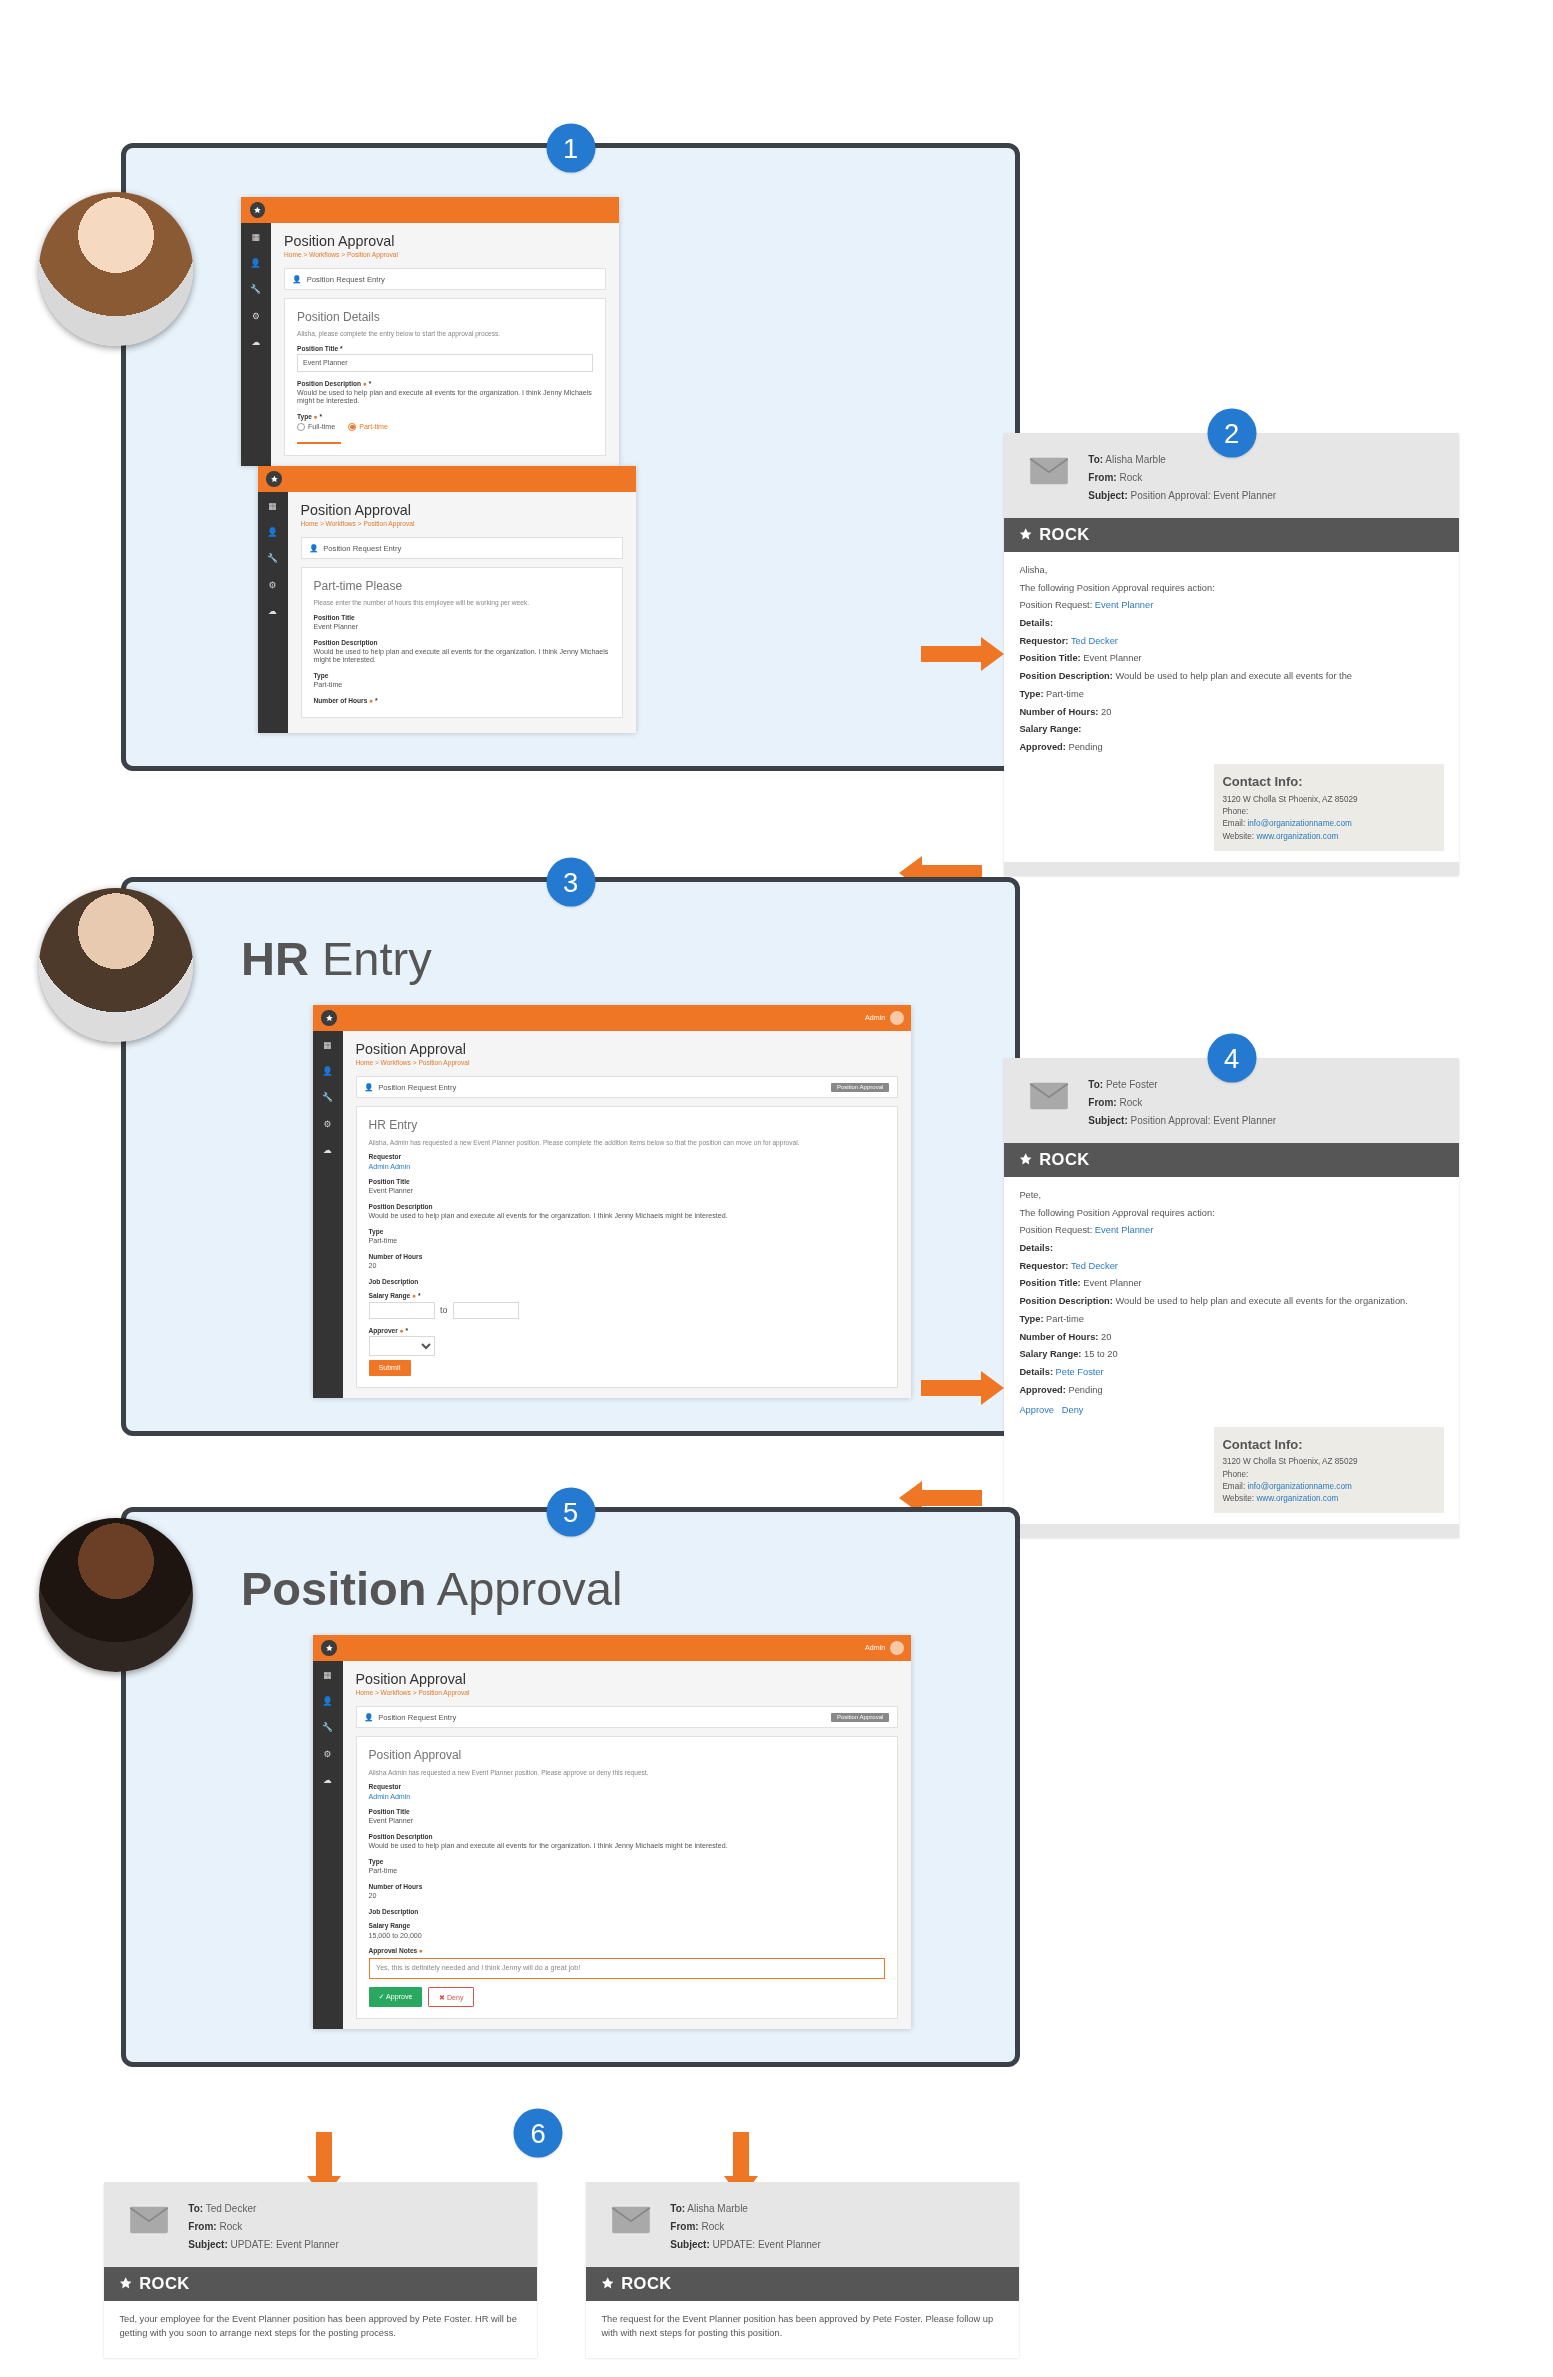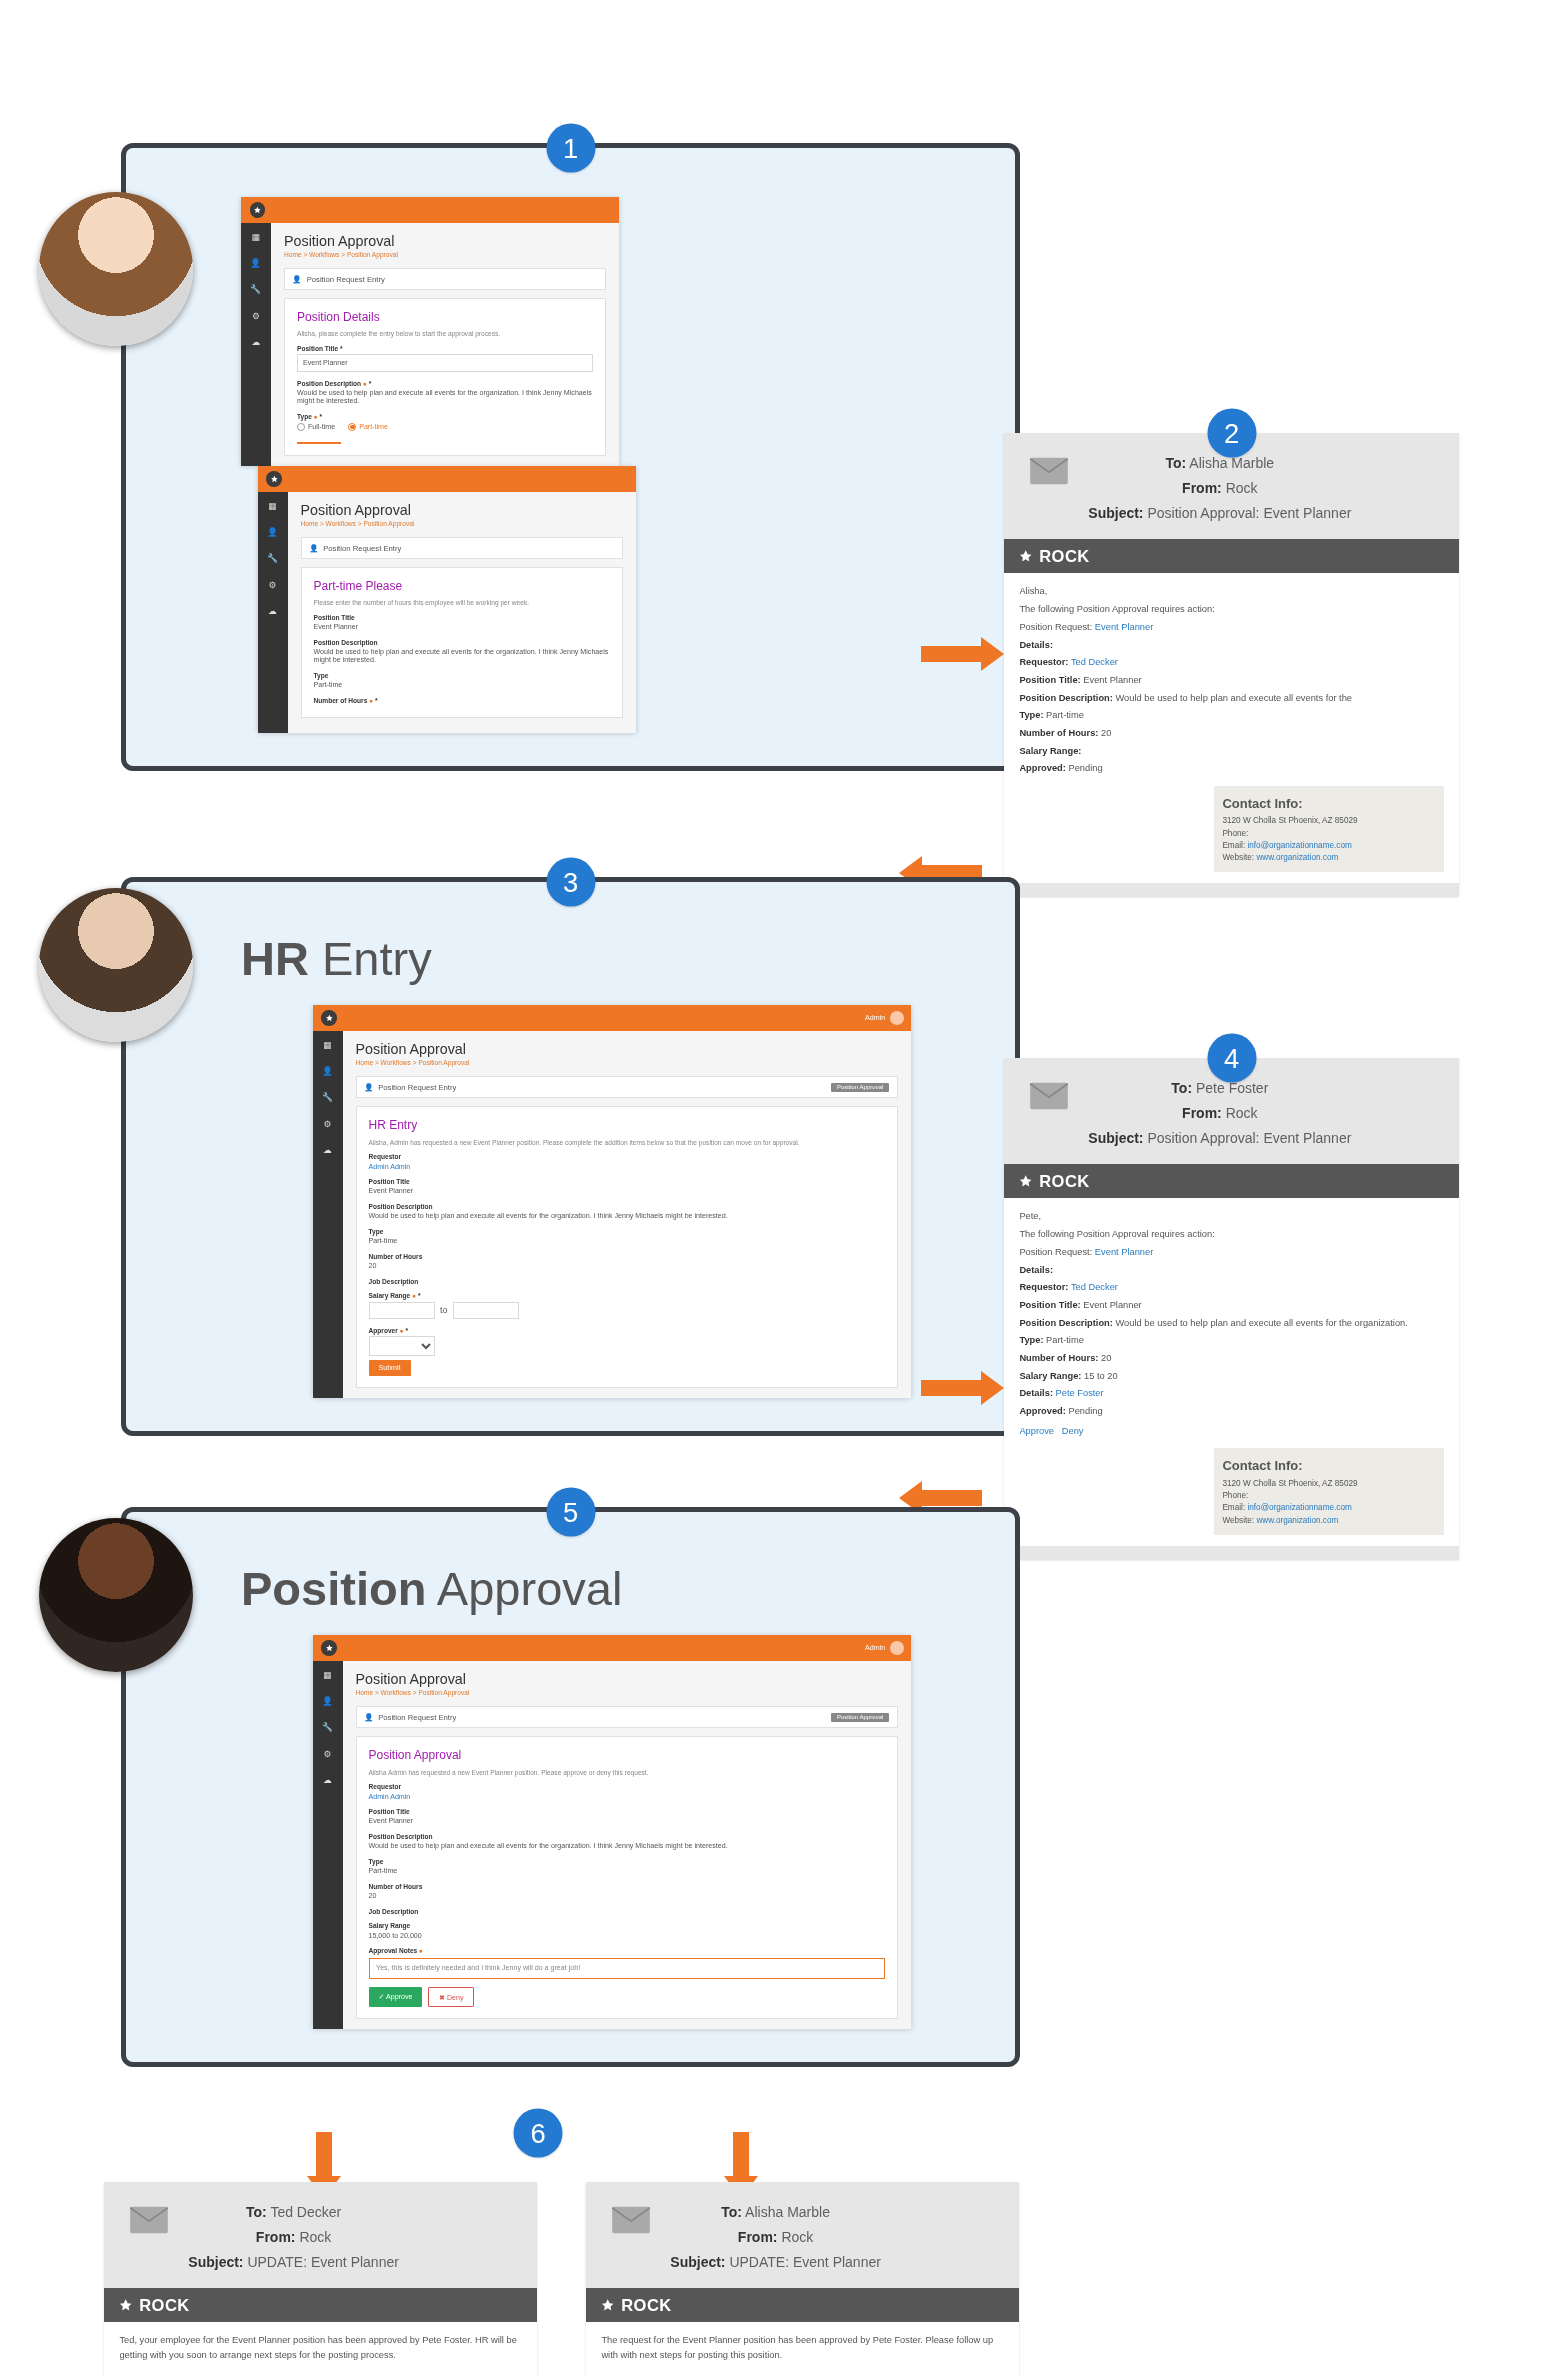--- a/index.html
+++ b/index.html
@@ -69,21 +69,21 @@
   .app-topbar .user-av{width:14.3px;height:14.3px;border-radius:50%;background:rgba(255,255,255,.6);}
   .app-body { display:flex; min-height:241px;}
   .app-nav { width:30px; background:#343434; display:flex; flex-direction:column; align-items:center; padding-top:7.7px; gap:14.3px;}
   .app-nav span{ width:12px;height:12px; display:inline-flex;align-items:center;justify-content:center; color:#ddd;}
   .app-main { flex:1; background:#f5f5f5; padding:10px 13px;}
   .app-h1{ font-size:14.3px; font-weight:400; margin:0 0 2.2px; color:#333;}
   .crumbs{ font-size:6.6px; color:#e07a2f; margin-bottom:10px;}
   .entry-bar{ background:#fff; border:0.5px solid #e0e0e0; padding:5.5px 7.7px; font-size:7.7px; display:flex;align-items:center;gap:4.4px; margin-bottom:7.7px;}
   .entry-bar .pill{ margin-left:auto; background:#888;color:#fff;font-size:6px;padding:1.6px 5.5px;border-radius:1.1px;}
   .app-panel{ background:#fff; border:0.5px solid #e0e0e0; padding:11px 12px;}
-  .app-h2{ font-size:12px; margin:0 0 6.6px; color:#a21caf;}
+  .app-h2{ font-size:12px; margin:0 0 6.6px; color:#737373;}
   .help{ font-size:6.6px; color:#888; margin-bottom:7.7px;}
   .lbl{ font-size:6.6px; font-weight:700; color:#333; margin:7.7px 0 2.2px;}
   .lbl:first-of-type{margin-top:0;}
   .lbl .dot{color:#e07a2f;}
   .in{ width:100%; border:0.5px solid #d9d9d9; padding:3.8px 5px; font-family:inherit;font-size:7.1px;color:#555;background:#fff;}
   .v{ font-size:7.1px; color:#555;}
   .radio-row{display:flex;gap:13px;font-size:7.1px;margin-top:3.3px;align-items:center;}
   .radio-row label{display:flex;align-items:center;gap:3.3px;}
   .radio-row .r{width:7.7px;height:7.7px;border-radius:50%;border:0.5px solid #999;display:inline-block;}
   .radio-row .r.on{border-color:#ee7624;}
@@ -103,21 +103,21 @@
     background:#e6e6e6;
     padding: 17.5px 20px 0;
     box-shadow: 0 1.1px 2.2px rgba(0,0,0,.15);
     font-size:12px;
     color:#5f5f5f;
   }
   .email-card.small{ width:433px;}
   .email-head{display:flex;gap:14.3px;align-items:flex-start;}
   .env{width:50px;height:34px;margin-top:3.3px;flex-shrink:0; position:relative;}
   .env svg{width:100%;height:100%;}
-  .email-meta{line-height:1.8;font-size:14px;text-align:center;}
+  .email-meta{line-height:1.8;font-size:10px;}
   .email-meta b{color:#333;font-weight:700;}
   .email-body{background:#fff;margin:13px -20px 0; padding:0 0 0 0;}
   .rock-bar{background:#565656;color:#fff;padding:7.7px 14.3px;display:flex;align-items:center;gap:5.5px;}
   .rock-bar svg{width:15.4px;height:15.4px;fill:#fff;}
   .rock-bar span{font-size:16.5px;font-weight:700;letter-spacing:.03em;}
   .email-inner{padding:11px 15.4px;font-size:9.3px;color:#555;line-height:1.55;}
   .email-inner .row{margin-bottom:3.3px;}
   .email-inner b{font-weight:700;color:#333;}
   .email-inner a{color:#2a7bbf;text-decoration:none;}
   .contact{background:#ecebe6;padding:7.7px 8.8px;margin:10px 0 0 auto; width:230px; font-size:8.2px;line-height:1.5;}

